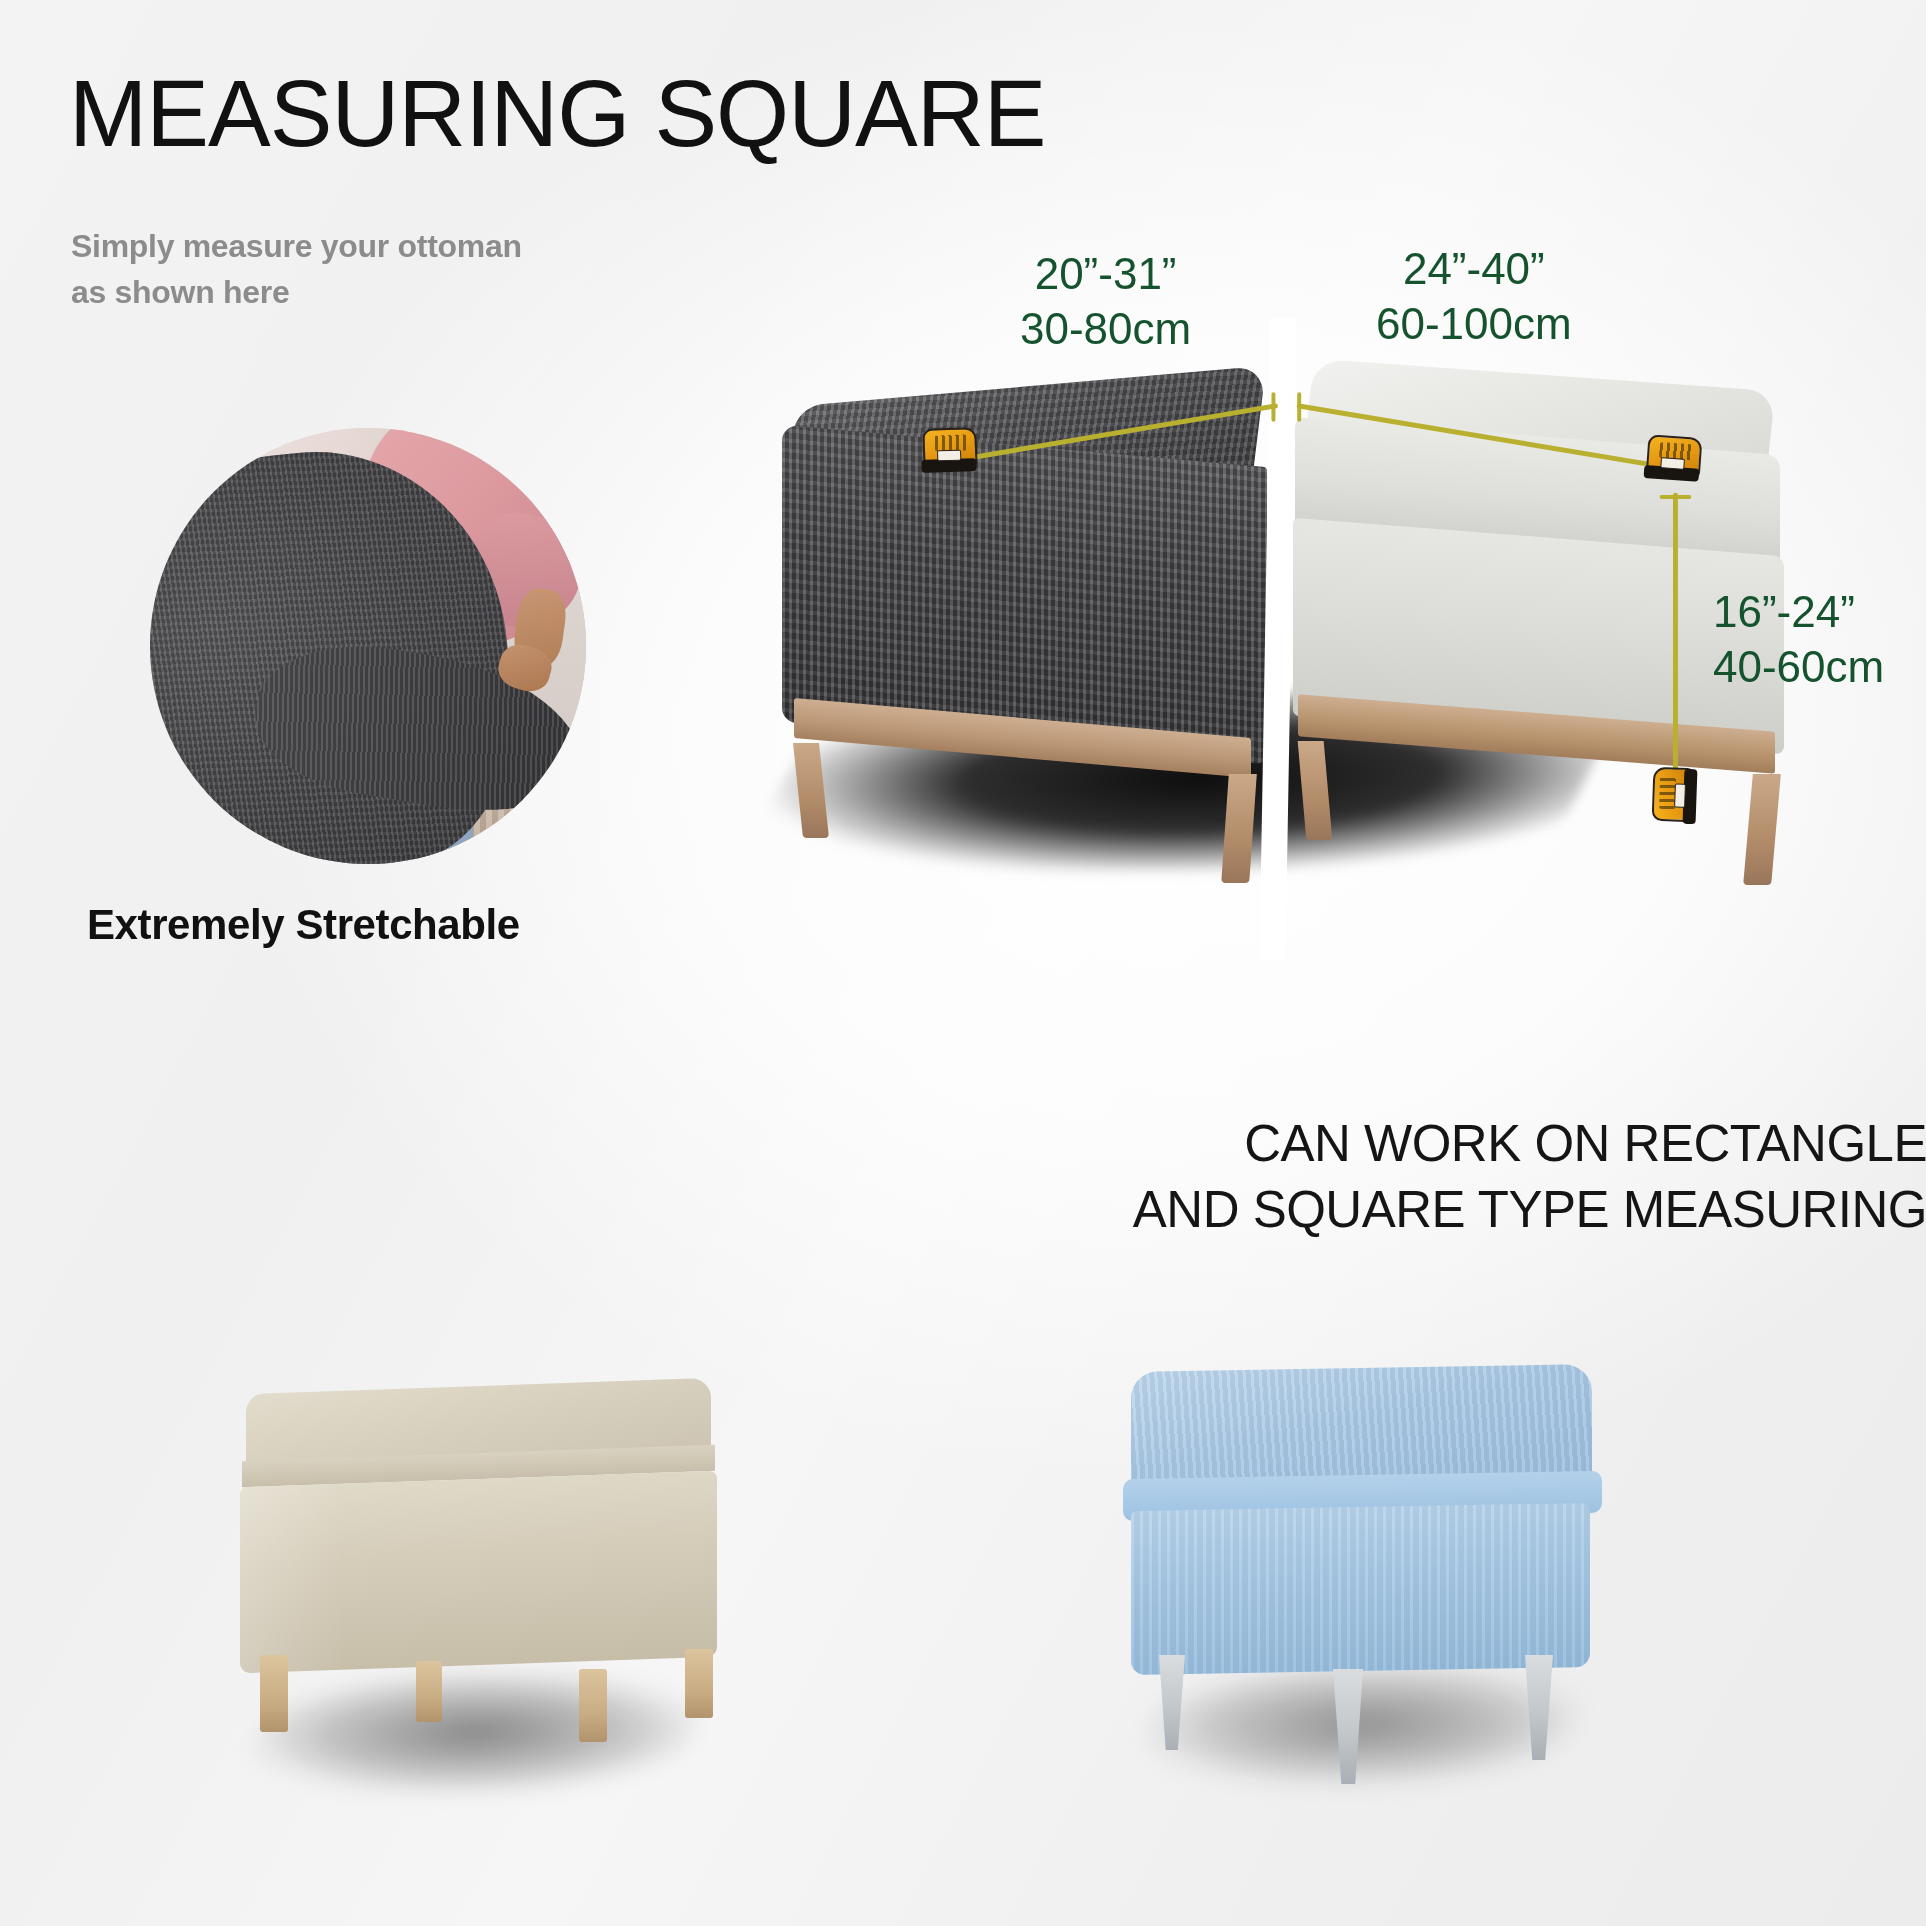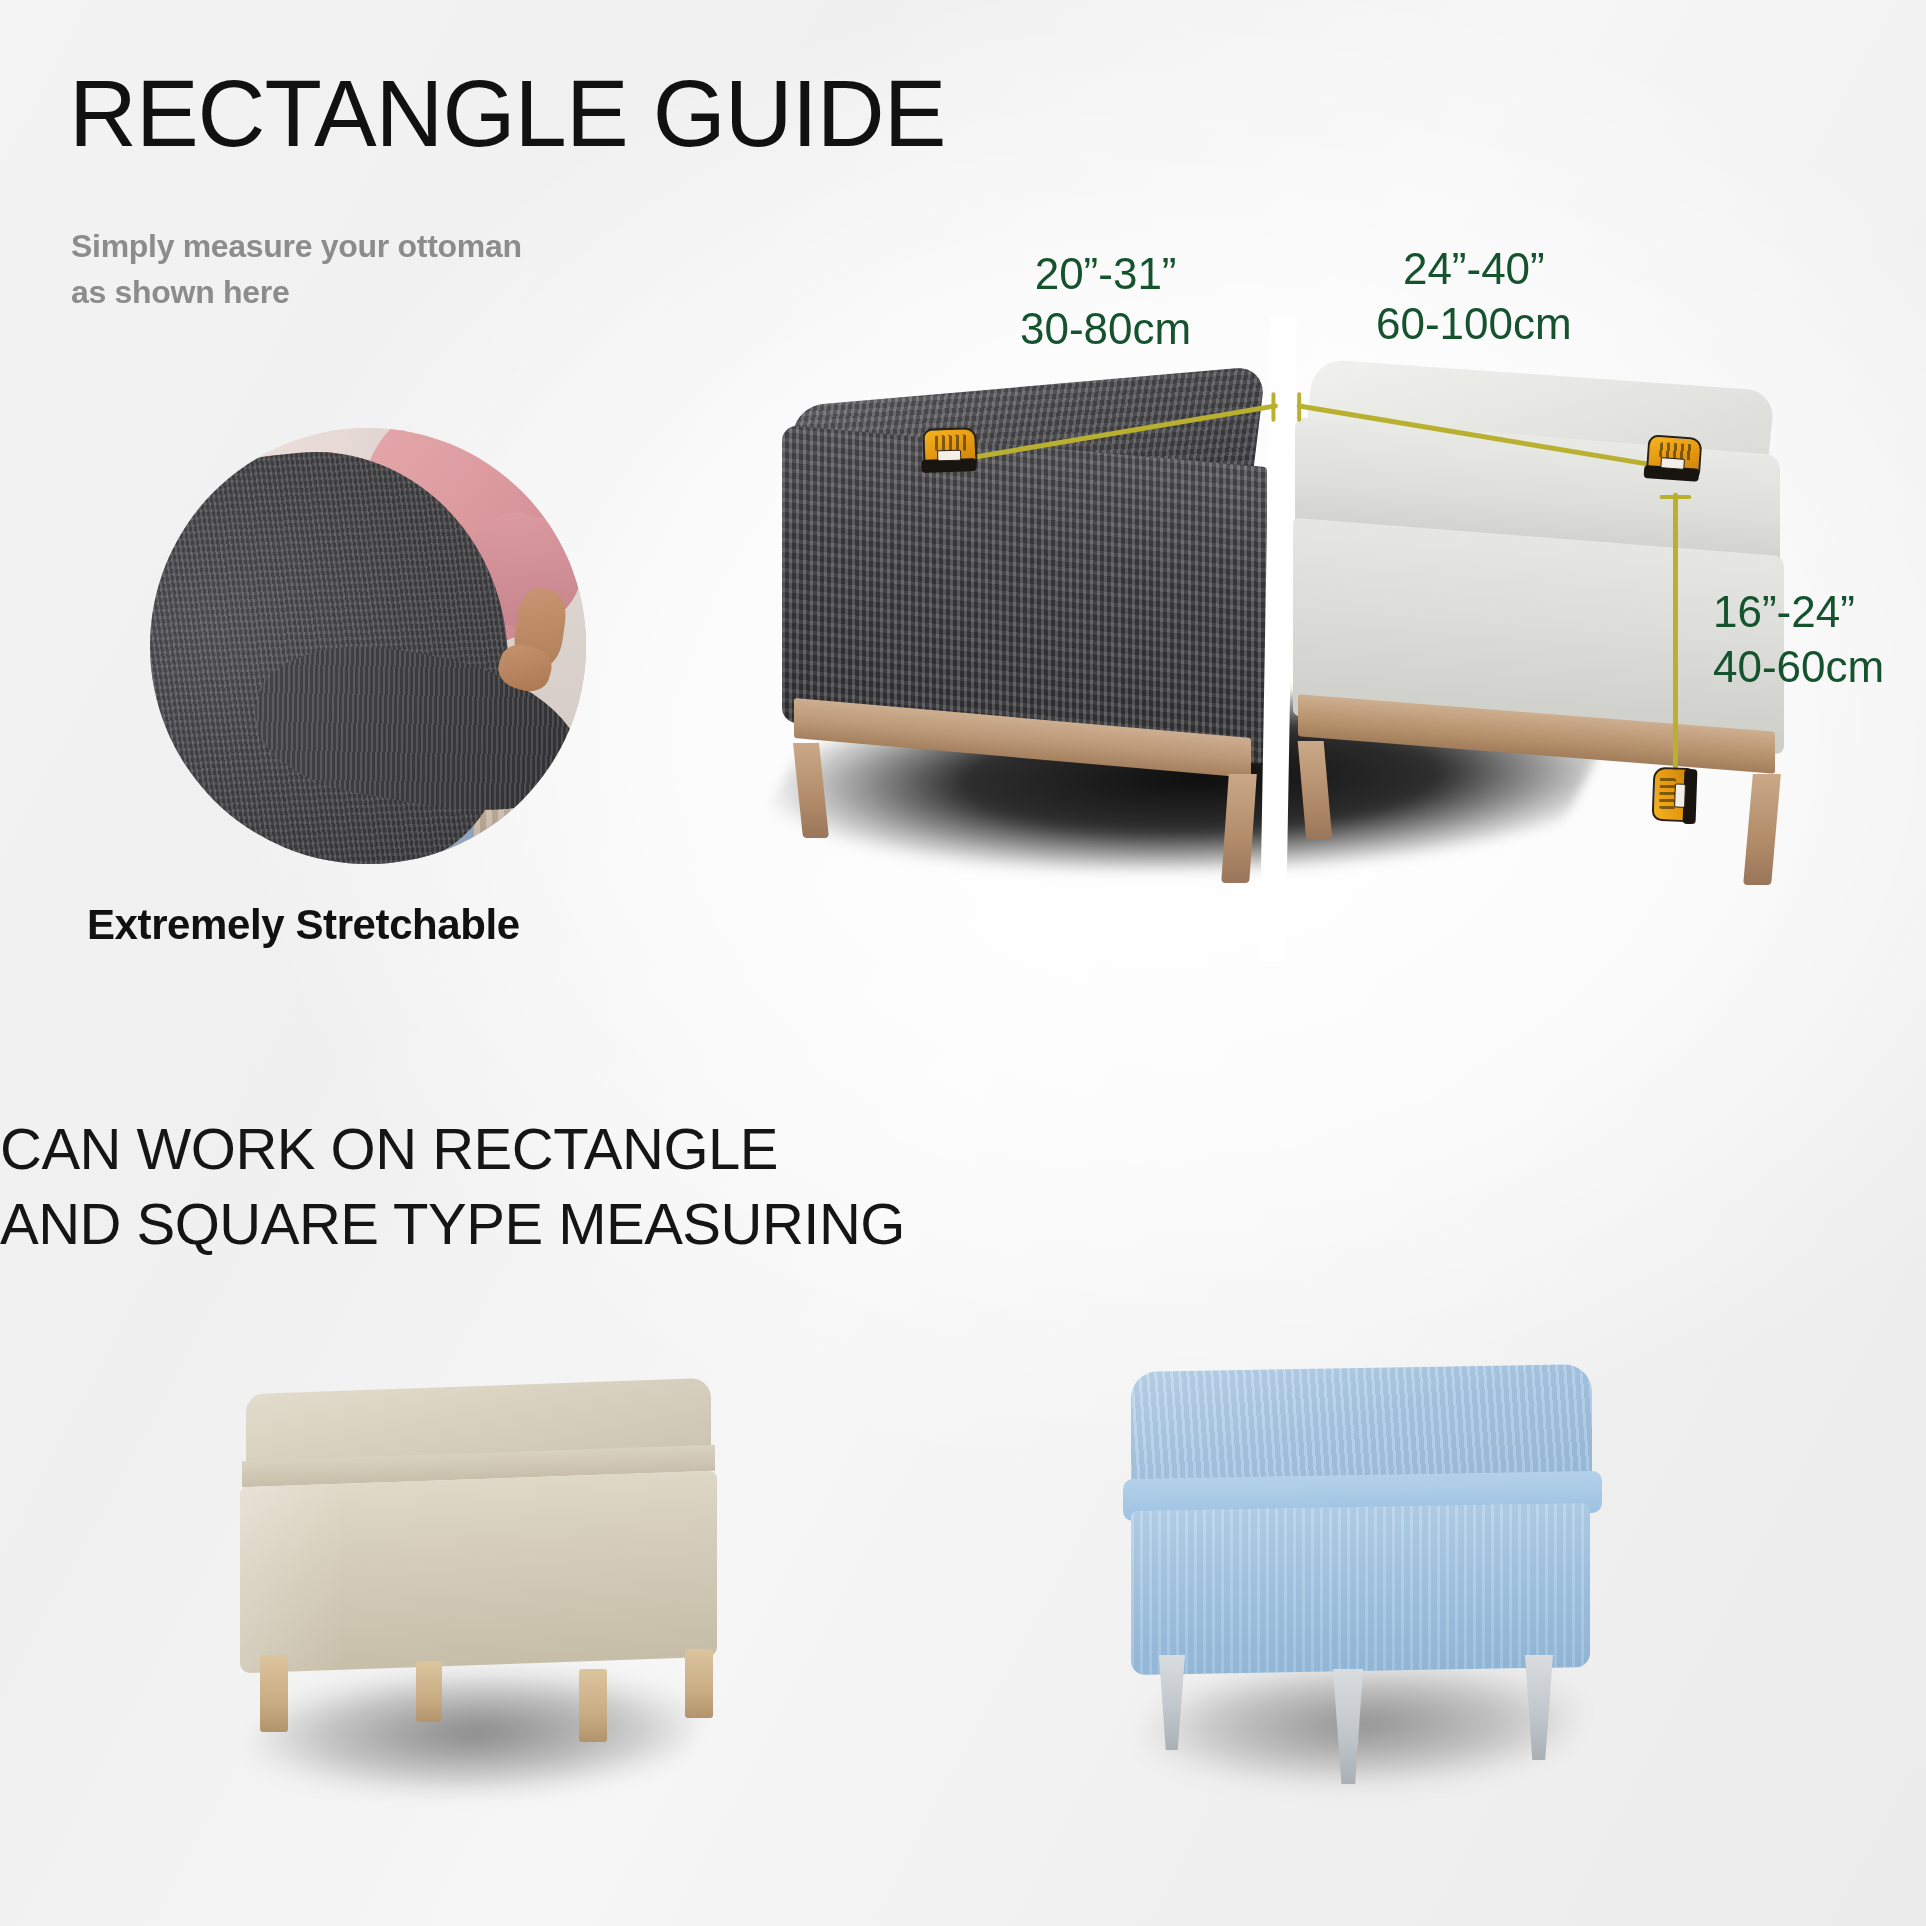--- a/index.html
+++ b/index.html
@@ -26,22 +26,22 @@
     white-space:nowrap;
   }
   .subtitle{
     position:absolute;left:71px;top:223px;
     font-size:32px;line-height:1.45;
     font-weight:700;color:#8c8c8c;
     letter-spacing:-0.3px;
   }
   .midline{
     position:absolute;left:0;right:0;top:1111px;
-    text-align:left;
-    font-size:58px;line-height:1.30;
+    text-align:right;
+    font-size:51px;line-height:1.30;
     font-weight:400;letter-spacing:-0.5px;
     color:#151515;
   }
   .caption{
     position:absolute;left:87px;top:901px;
     font-size:42px;font-weight:700;color:#111;
     letter-spacing:-0.4px;
   }
 
   
@@ -238,21 +238,21 @@
   .bluleg{position:absolute;background:linear-gradient(180deg,#d9dde0 0%,#c2c7cb 55%,#a9afb4 100%);}
   #uleg1{left:50px;top:297px;width:26px;height:95px;clip-path:polygon(0 0,100% 0,72% 100%,26% 100%);}
   #uleg2{left:224px;top:311px;width:30px;height:115px;clip-path:polygon(0 0,100% 0,74% 100%,28% 100%);}
   #uleg3{left:416px;top:297px;width:28px;height:105px;clip-path:polygon(0 0,100% 0,72% 100%,26% 100%);}
 </style>
 </head>
 <body>
 
 <div id="canvas"></div>
 
-<div class="title">RECTANGLE GUIDE</div>
+<div class="title">MEASURING SQUARE</div>
 <div class="subtitle">
   <div>Simply measure your ottoman</div>
   <div>as shown here</div>
 </div>
 
 <div class="circle-photo">
   <div class="cp-wall"></div>
   <div class="cp-wall2"></div>
   <div class="cp-floor"></div>
   <div class="cp-shirt"></div>

